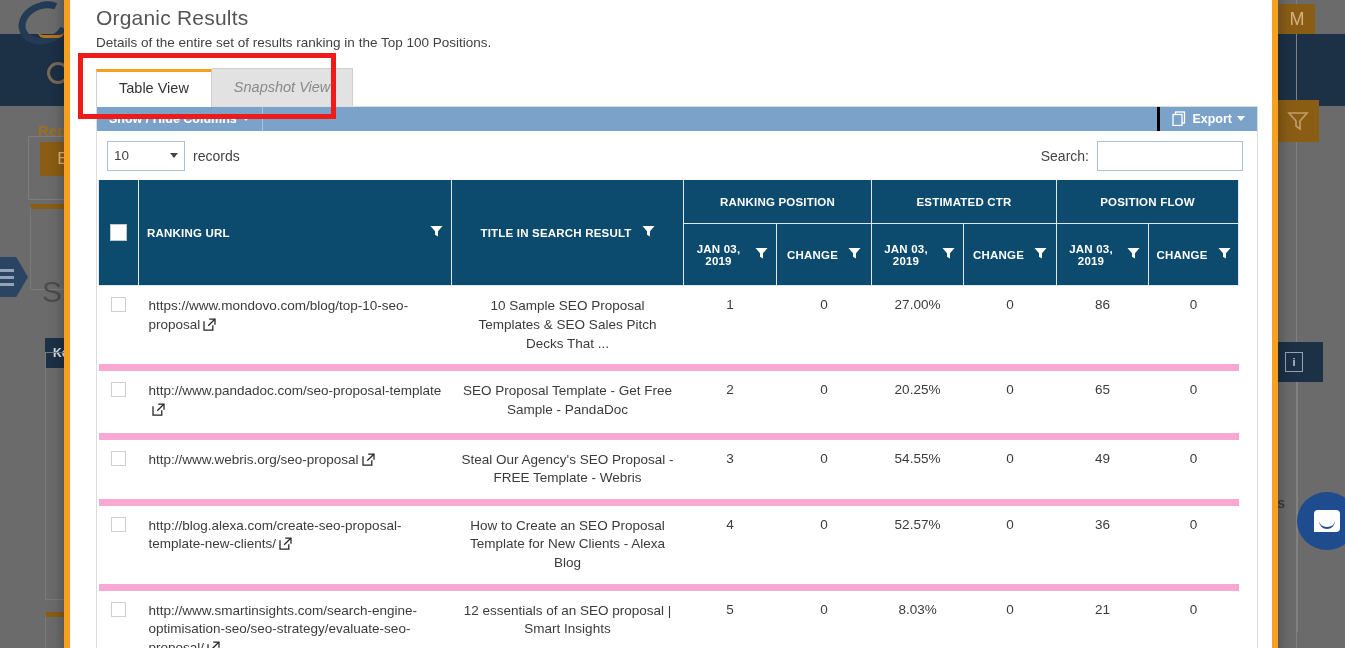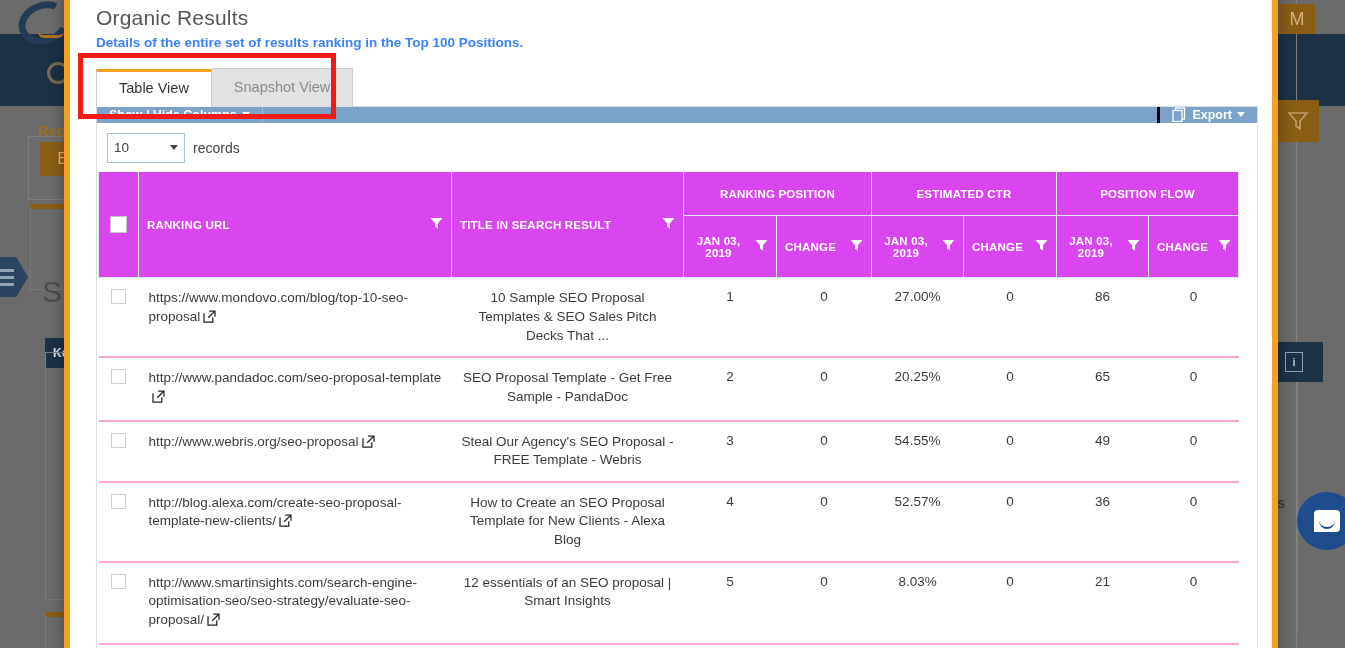--- a/index.html
+++ b/index.html
@@ -135,35 +135,35 @@
     border-right: 6px solid #f5a01e;
     box-shadow: 0 0 14px rgba(0,0,0,.35);
   }
   .modal-inner { padding: 0 26px; position: relative; height: 100%; }
 
   .modal-title {
     font-size: 21px; color: #555; font-weight: normal;
     margin: 0; padding-top: 14px; letter-spacing: .2px;
   }
   .modal-sub {
-    font-size: 13.5px; color: #3b82f6; margin: 5px 0 18px 0; font-weight: bold;
+    font-size: 13.5px; color: #404040; margin: 5px 0 18px 0;
   }
 
   
   .tab-strip {
     margin-top: 14px; display: flex; align-items: flex-end;
     border-bottom: 1px solid #dddddd; width: 1162px;
   }
   .tab {
     padding: 11px 22px 10px 22px;
     font-size: 14.5px; color: #8a8a8a; background: #e2e2e2;
     border: 1px solid #cfcfcf; border-bottom: none;
     position: relative; cursor: pointer; line-height: 1.1;
   }
-  .tab + .tab { border-left: none; }
+  .tab + .tab { border-left: none; font-style: italic; }
   .tab.active {
     background: #ffffff; color: #333333;
     border-top: 3px solid #f5a01e;
     margin-bottom: -1px; padding-top: 9px;
   }
 
   
   .annot-box {
     position: absolute; left: 8px; top: 61px;
     width: 258px; height: 66px;
@@ -171,21 +171,21 @@
     pointer-events: none; z-index: 50;
   }
 
   
   .panel {
     margin-top: 0; width: 1162px;
     border: 1px solid #dcdcdc; border-top: none;
     background: #fff;
   }
   .toolbar {
-    height: 16px; background: #7ba2c9;
+    height: 24px; background: #7ba2c9;
     display: flex; align-items: stretch;
   }
   .toolbar-btn {
     color: #ffffff; font-size: 12.5px; font-weight: bold;
     display: flex; align-items: center; padding: 0 12px;
     border-right: 1px solid #a8c2da; cursor: pointer;
     white-space: nowrap;
   }
   .toolbar-spacer { flex: 1; }
   .toolbar-btn.right {
@@ -218,43 +218,43 @@
   .search-label { font-size: 14px; color: #444; }
   .search-input {
     width: 146px; height: 30px; border: 1px solid #a9c1d8;
     background: #fff; font-size: 13px; padding: 0 6px; outline: none;
     color: #333;
   }
 
   
   table.grid { border-collapse: collapse; width: 1140px; margin-left: 1px; table-layout: fixed; }
   table.grid th {
-    background: #d946ef; color: #ffffff;
+    background: #0c4a6e; color: #ffffff;
     font-size: 11.5px; font-weight: bold; letter-spacing: .2px;
     border: 1px solid #dfe7ef; border-top: none;
     padding: 6px 8px; vertical-align: middle;
   }
   th.grp { text-align: center; height: 44px; }
   th.sub { text-align: center; height: 62px; }
   th.lurl { text-align: left; vertical-align: middle; }
   th.ltitle { text-align: center; vertical-align: middle; }
   th.cbcol { width: 40px; padding: 0; text-align: center; }
 
   .th-flex { display: flex; align-items: center; justify-content: space-between; gap: 4px; }
-  .th-flex.center { gap: 10px; }
+  .th-flex.center { justify-content: center; gap: 10px; }
   .funnel { flex: none; }
 
   .hdr-checkbox {
     width: 17px; height: 17px; background: #ffffff;
     border: 1px solid #c7c7c7; display: inline-block; vertical-align: middle;
     cursor: pointer;
   }
 
   table.grid td {
-    border-bottom: 2px solid #f9a8d4;
+    border-bottom: 7px solid #f9a8d4;
     font-size: 13.5px; color: #3b3b3b;
     padding: 11px 10px; vertical-align: top;
     background: #fff;
   }
   td.cb { text-align: center; width: 40px; padding-top: 13px; }
   .row-checkbox {
     width: 15px; height: 15px; background: #fff; border: 1px solid #cfcfcf;
     display: inline-block; cursor: pointer;
   }
   td.url { text-align: left; line-height: 1.38; word-break: break-word; }
@@ -350,20 +350,24 @@
       </div>
 
       <div class="controls">
         <div class="len-wrap">
           <div class="len-select">
             <span>10</span>
             <span class="len-caret"></span>
           </div>
           <span class="len-label">records</span>
         </div>
+        <div class="search-wrap">
+          <span class="search-label">Search:</span>
+          <input class="search-input" type="text" placeholder="" style="">
+        </div>
       </div>
 
       <table class="grid">
         <colgroup>
           <col class="c-cb">
             <col class="c-url">
             <col class="c-ttl">
           <col class="c-pos">
             <col class="c-chg1">
           <col class="c-ctr">

